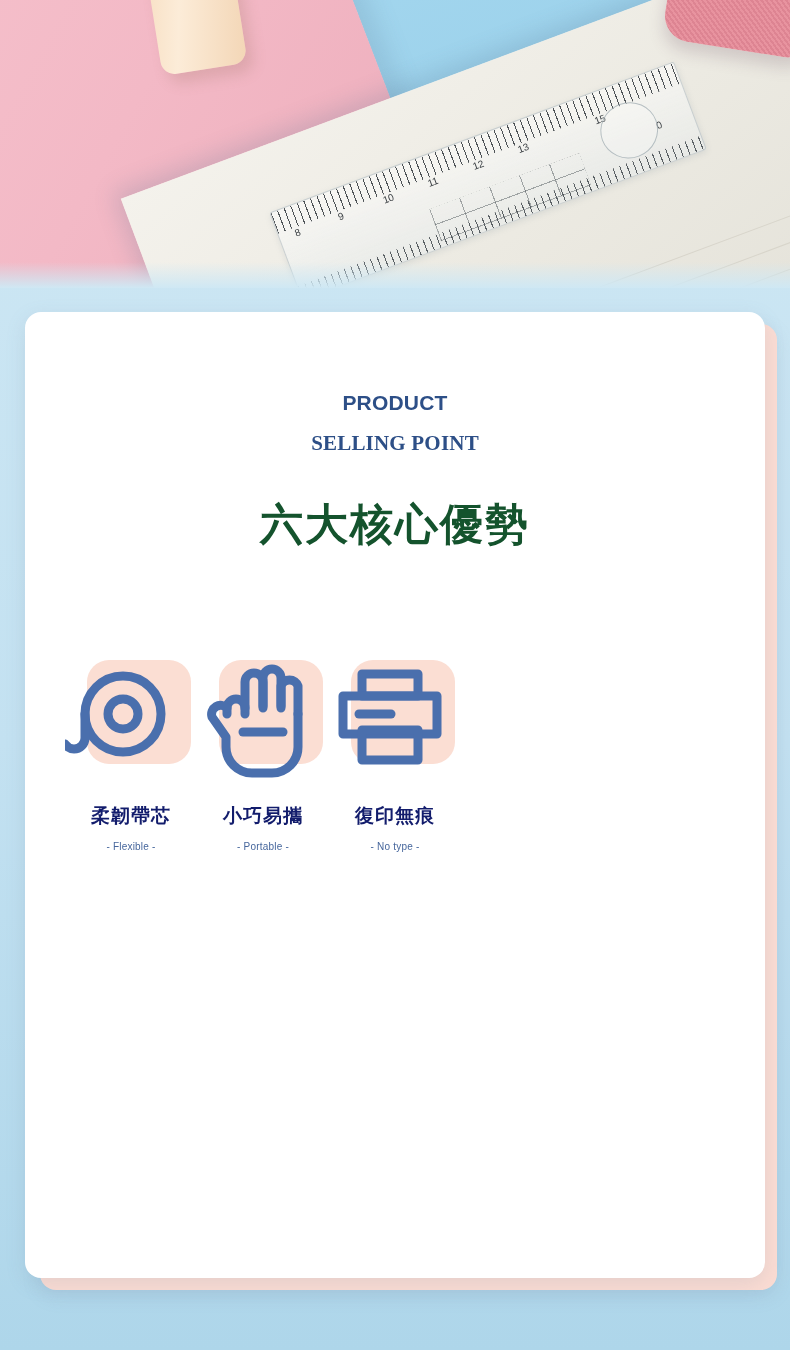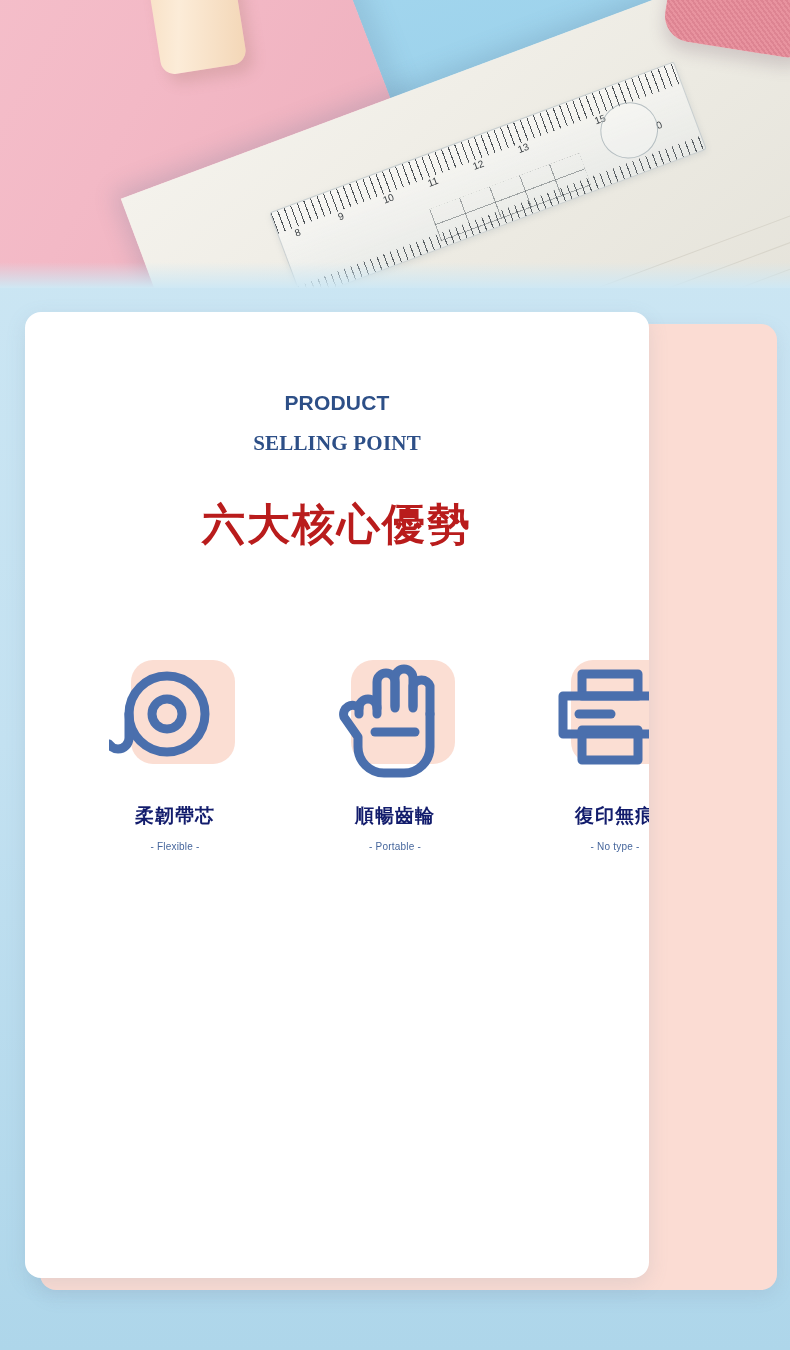--- a/index.html
+++ b/index.html
@@ -151,21 +151,21 @@
     position: absolute;
     left: 40px; top: 324px;
     width: 737px; height: 966px;
     background: #fbdcd3;
     border-radius: 16px;
     box-shadow: 0 6px 18px rgba(120,140,165,0.18);
   }
   .white-card {
     position: absolute;
     left: 25px; top: 312px;
-    width: 624px; height: 966px;
+    width: 740px; height: 966px;
     background: #ffffff;
     border-radius: 16px;
     box-shadow: 0 6px 20px rgba(110,135,160,0.16);
     overflow: hidden;
   }
 
   
   .head-en {
     position: absolute;
     left: 0; right: 0;
@@ -177,35 +177,35 @@
     line-height: 1.0;
   }
   .head-en.l1 { top: 80px; }
   .head-en.l2 { top: 121px; font-family: Liberation Serif, serif; }
 
   .head-cn {
     position: absolute;
     left: 0; right: 0;
     top: 190px;
     text-align: center;
-    color: #b91c1c;
+    color: #14532d;
     font-weight: bold;
     font-size: 43px;
     letter-spacing: 2px;
     line-height: 1.05;
   }
 
   
   .grid {
     position: absolute;
     left: 40px;
     top: 340px;
     width: 660px;
     display: grid;
-    grid-template-columns: repeat(3, 1fr);
+    grid-template-columns: repeat(5, 1fr);
     row-gap: 108px;
   }
   .cell {
     display: flex;
     flex-direction: column;
     align-items: center;
   }
   .icon-wrap {
     position: relative;
     width: 132px;
@@ -312,21 +312,21 @@
             <g fill="none" stroke="#4a6fad" stroke-width="9" stroke-linecap="round" stroke-linejoin="round">
               <path d="M30 62 v-6 a9 9 0 0 1 18 0 v6"></path>
               <path d="M48 56 v-26 a9 9 0 0 1 18 0 v26"></path>
               <path d="M66 54 v-28 a9 9 0 0 1 18 0 v28"></path>
               <path d="M84 56 v-22 a9 9 0 0 1 17 0 v28"></path>
               <path d="M30 56 a9 9 0 0 0 -15 9 l14 20 v10 a26 26 0 0 0 26 26 h20 a26 26 0 0 0 26 -26 V62"></path>
               <path d="M46 80 h40"></path>
             </g>
           </svg>
         </div>
-        <div class="cell-title">順暢齒輪</div>
+        <div class="cell-title">小巧易攜</div>
         <div class="cell-sub">- Portable -</div>
       </div>
 
 
 
       <div class="cell">
         <div class="icon-wrap">
           <div class="icon-bg"></div>
           <svg class="icon-svg" viewBox="0 0 132 128">
             <g fill="none" stroke="#4a6fad" stroke-width="9" stroke-linecap="round" stroke-linejoin="round">

